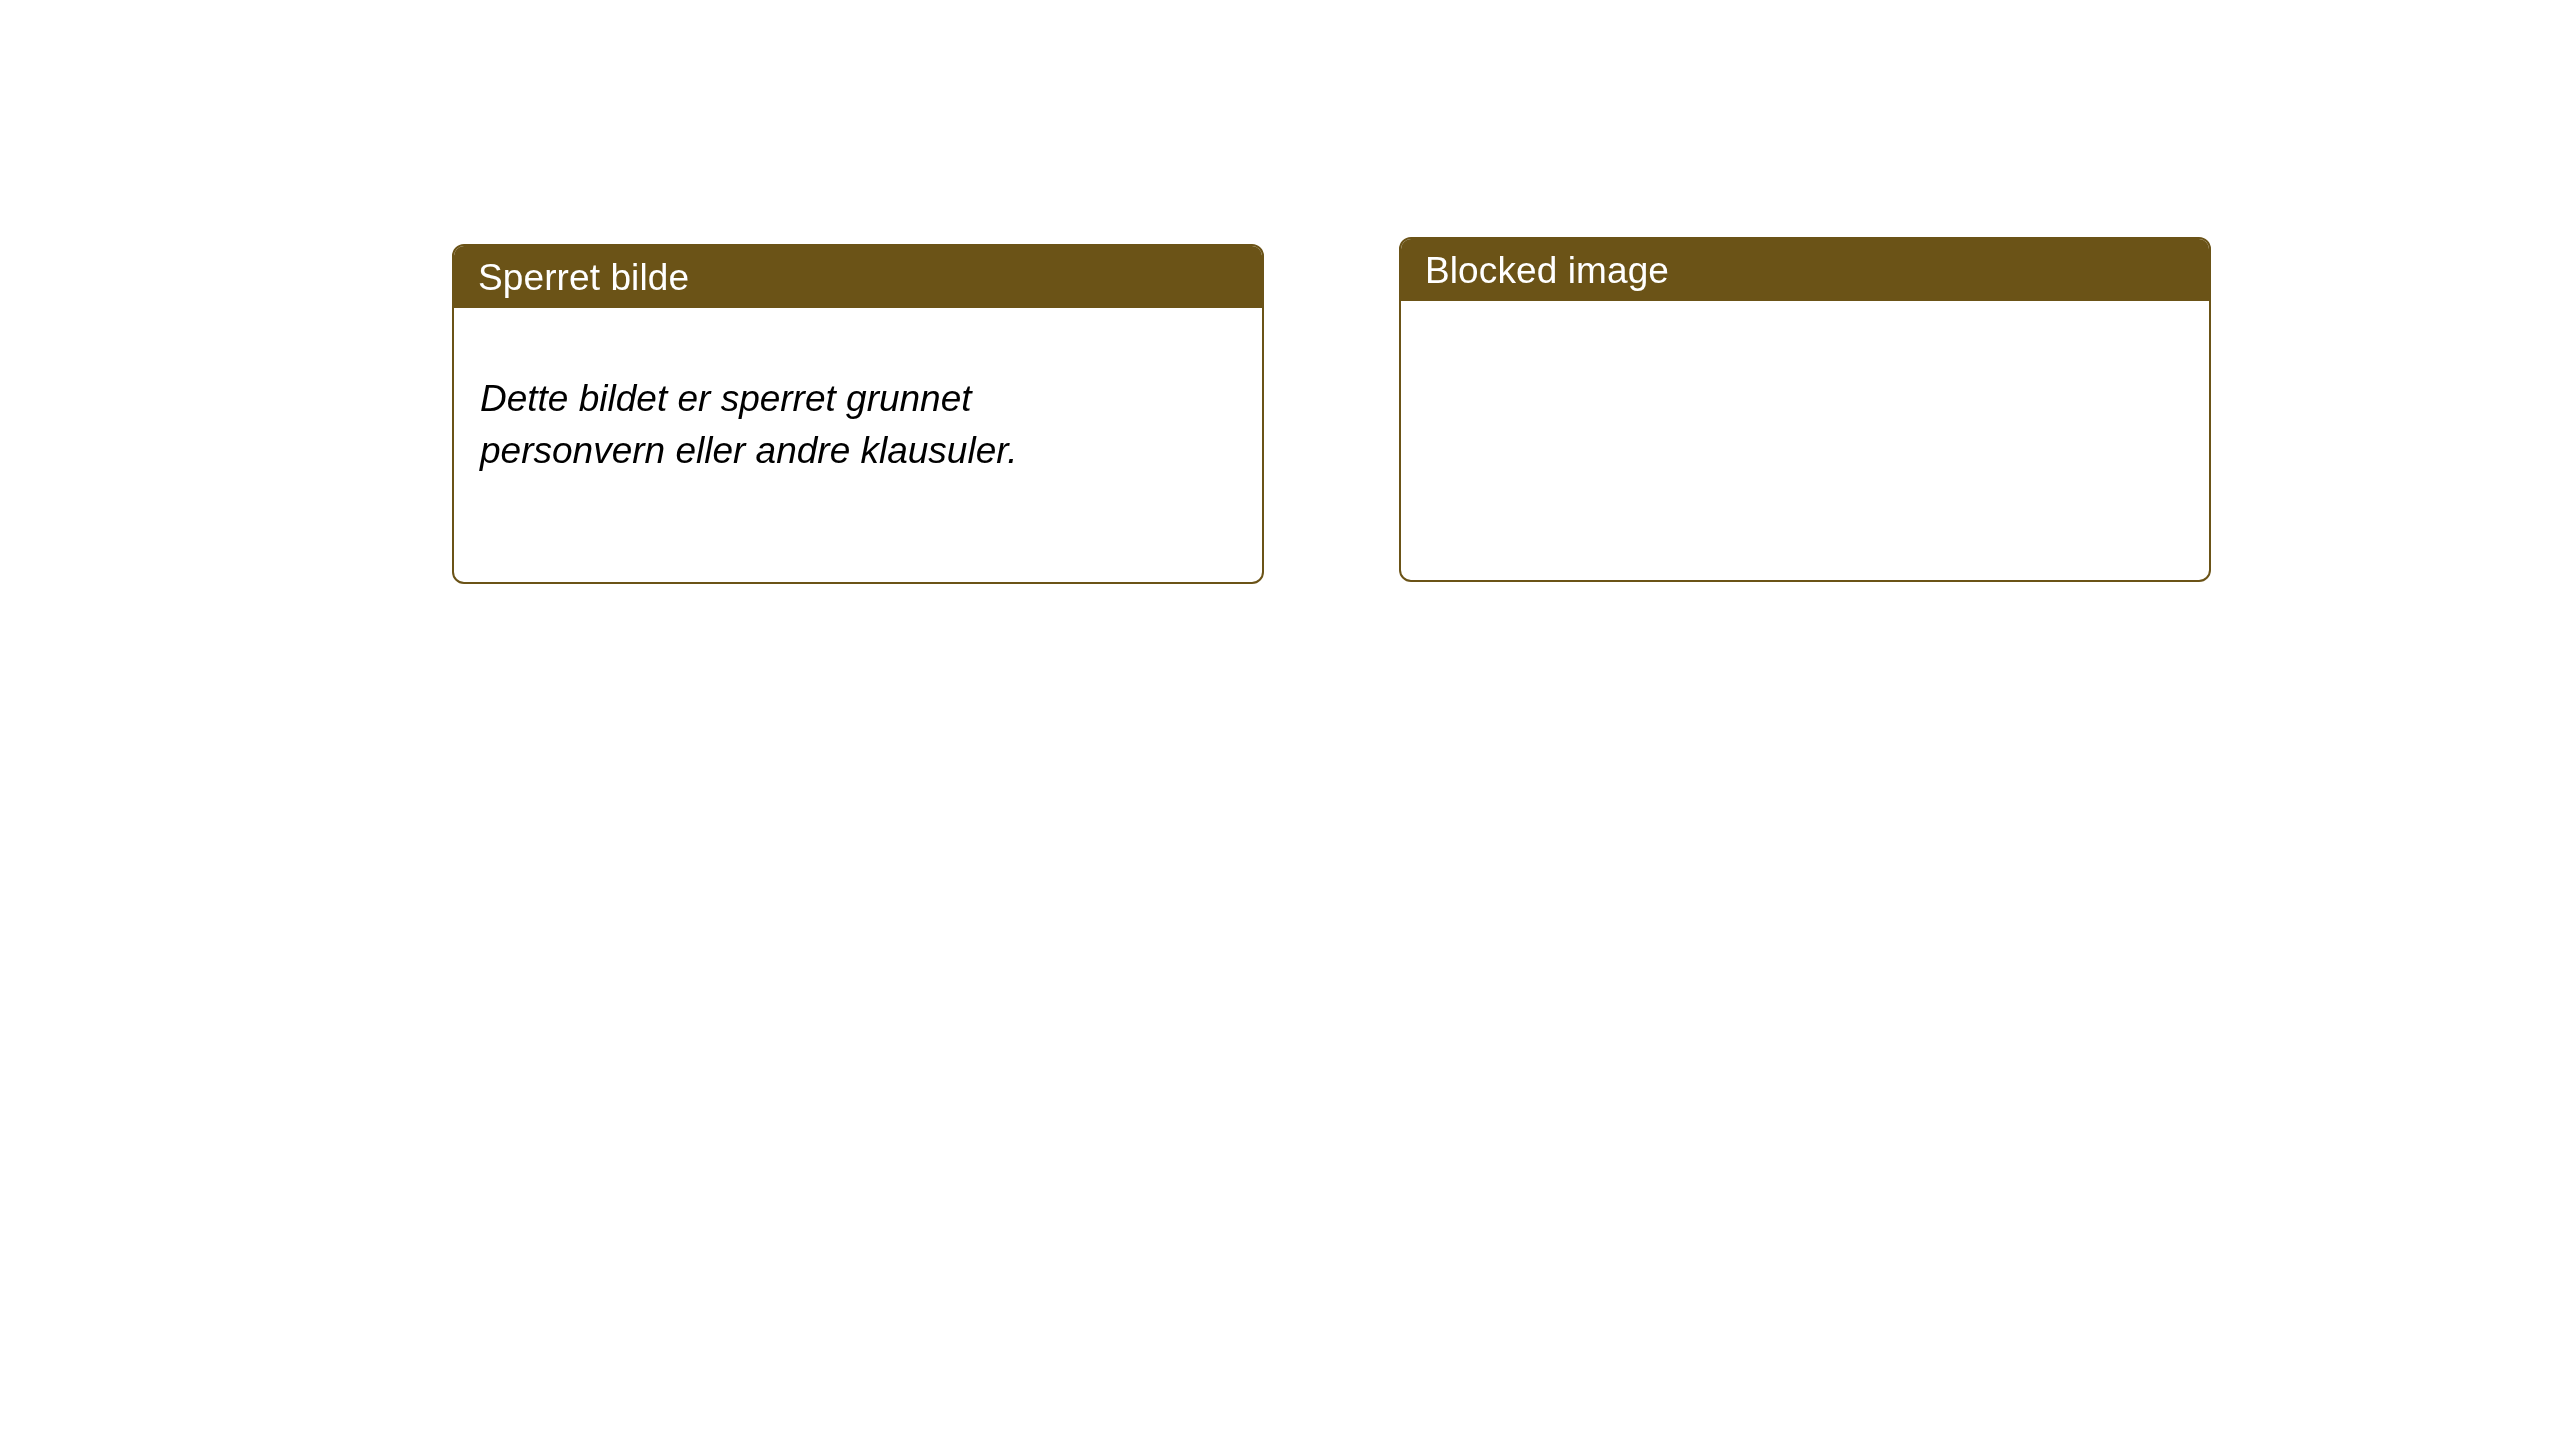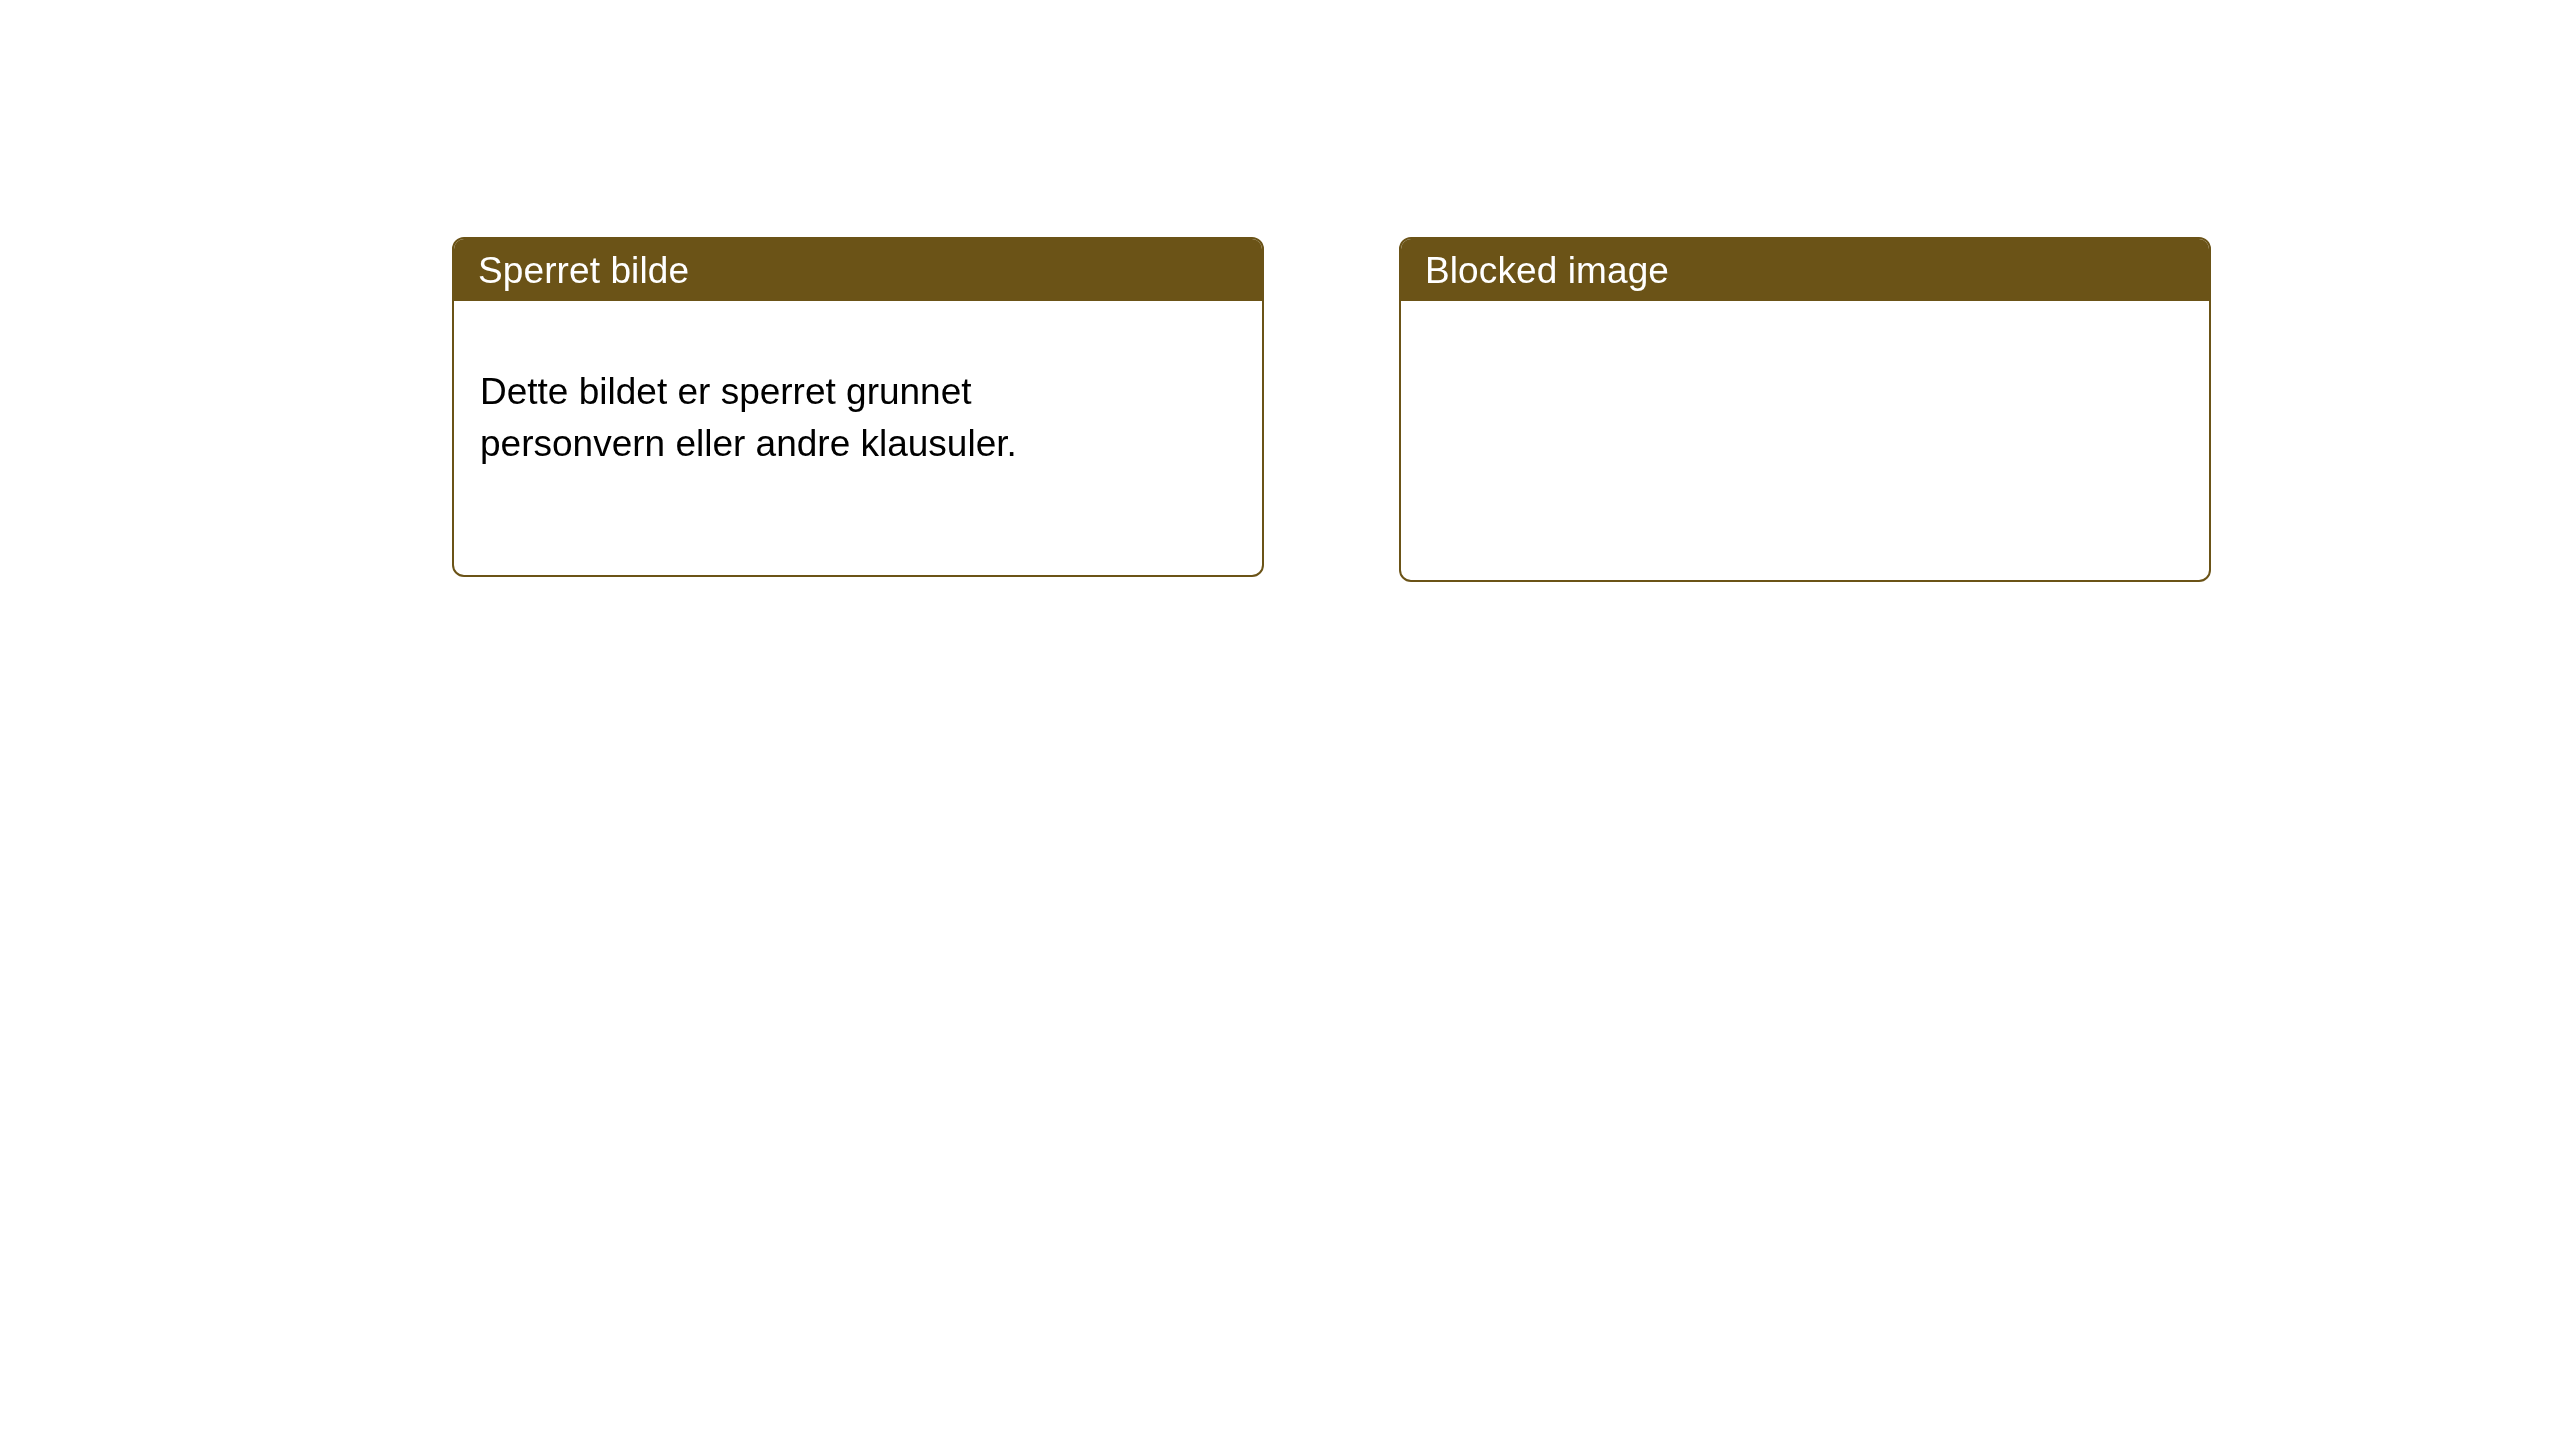--- a/index.html
+++ b/index.html
@@ -23,21 +23,21 @@
   .notice-card {
     position: absolute;
     box-sizing: border-box;
     background: #ffffff;
     border: 2px solid #6b5317;
     border-radius: 12px;
     overflow: hidden;
   }
   .notice-card.card-no {
     left: 452px;
-    top: 237px;
+    top: 244px;
     width: 812px;
     height: 340px;
   }
   .notice-card.card-en {
     left: 1399px;
     top: 237px;
     width: 812px;
     height: 345px;
   }
   .card-header {
@@ -53,20 +53,21 @@
     font-size: 37px;
     line-height: 1;
     font-weight: 400;
     letter-spacing: 0.1px;
     color: #ffffff;
     white-space: nowrap;
   }
   .card-body {
     padding: 28px 24px 0 26px;
     box-sizing: border-box;
+    font-style: italic;
   }
   .card-body-text {
     font-size: 37px;
     line-height: 52px;
     color: #000000;
     font-weight: 400;
     white-space: pre-line;
   }
 </style>
 </head>

